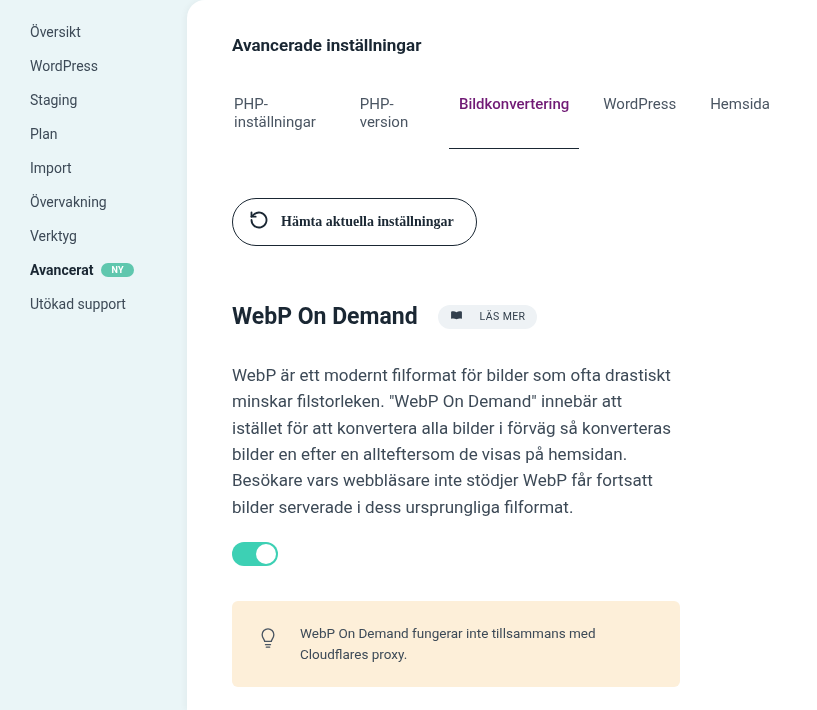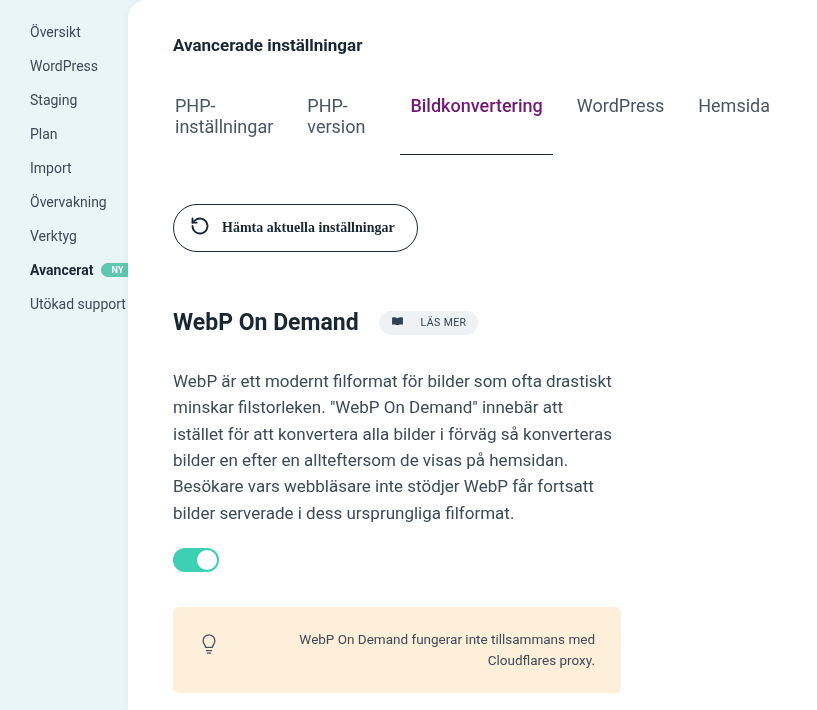--- a/index.html
+++ b/index.html
@@ -6,21 +6,21 @@
     body {
       font-family: -apple-system, BlinkMacSystemFont, "Segoe UI", Roboto, sans-serif;
       background: #eaf5f7;
       color: #1a2733;
       width: 817px;
       height: 710px;
       overflow: hidden;
       display: flex;
     }
     .sidebar {
-      width: 128px;
+      width: 187px;
       padding: 15px 0 0 0;
       background: #eaf5f7;
     }
     .sidebar-item {
       padding: 9px 0 9px 30px;
       font-size: 14px;
       color: #3d4a57;
       cursor: pointer;
       display: flex;
       align-items: center;
@@ -55,21 +55,21 @@
       margin-bottom: 30px;
     }
     .tabs {
       display: flex;
       gap: 30px;
       border-bottom: 1px solid transparent;
       margin-bottom: 48px;
     }
     .tab {
       padding: 10px 2px 18px 2px;
-      font-size: 18px;
+      font-size: 15px;
       color: #4a5562;
       cursor: pointer;
       position: relative;
     }
     .tab.active {
       color: #701a75;
       font-weight: 500;
     }
     .tab.active::after {
       content: "";
@@ -148,21 +148,20 @@
       border-radius: 50%;
     }
     .info-box {
       background: #fdefd9;
       border-radius: 6px;
       padding: 22px 26px;
       display: flex;
       gap: 22px;
       max-width: 448px;
       margin-bottom: 95px;
-      text-align: right;
     }
     .info-box svg { width: 20px; height: 26px; flex-shrink: 0; margin-top: 2px; }
     .info-text {
       font-size: 13.5px;
       line-height: 1.55;
       color: #3d4a57;
     }
     .footer-actions {
       display: flex;
       gap: 14px;

